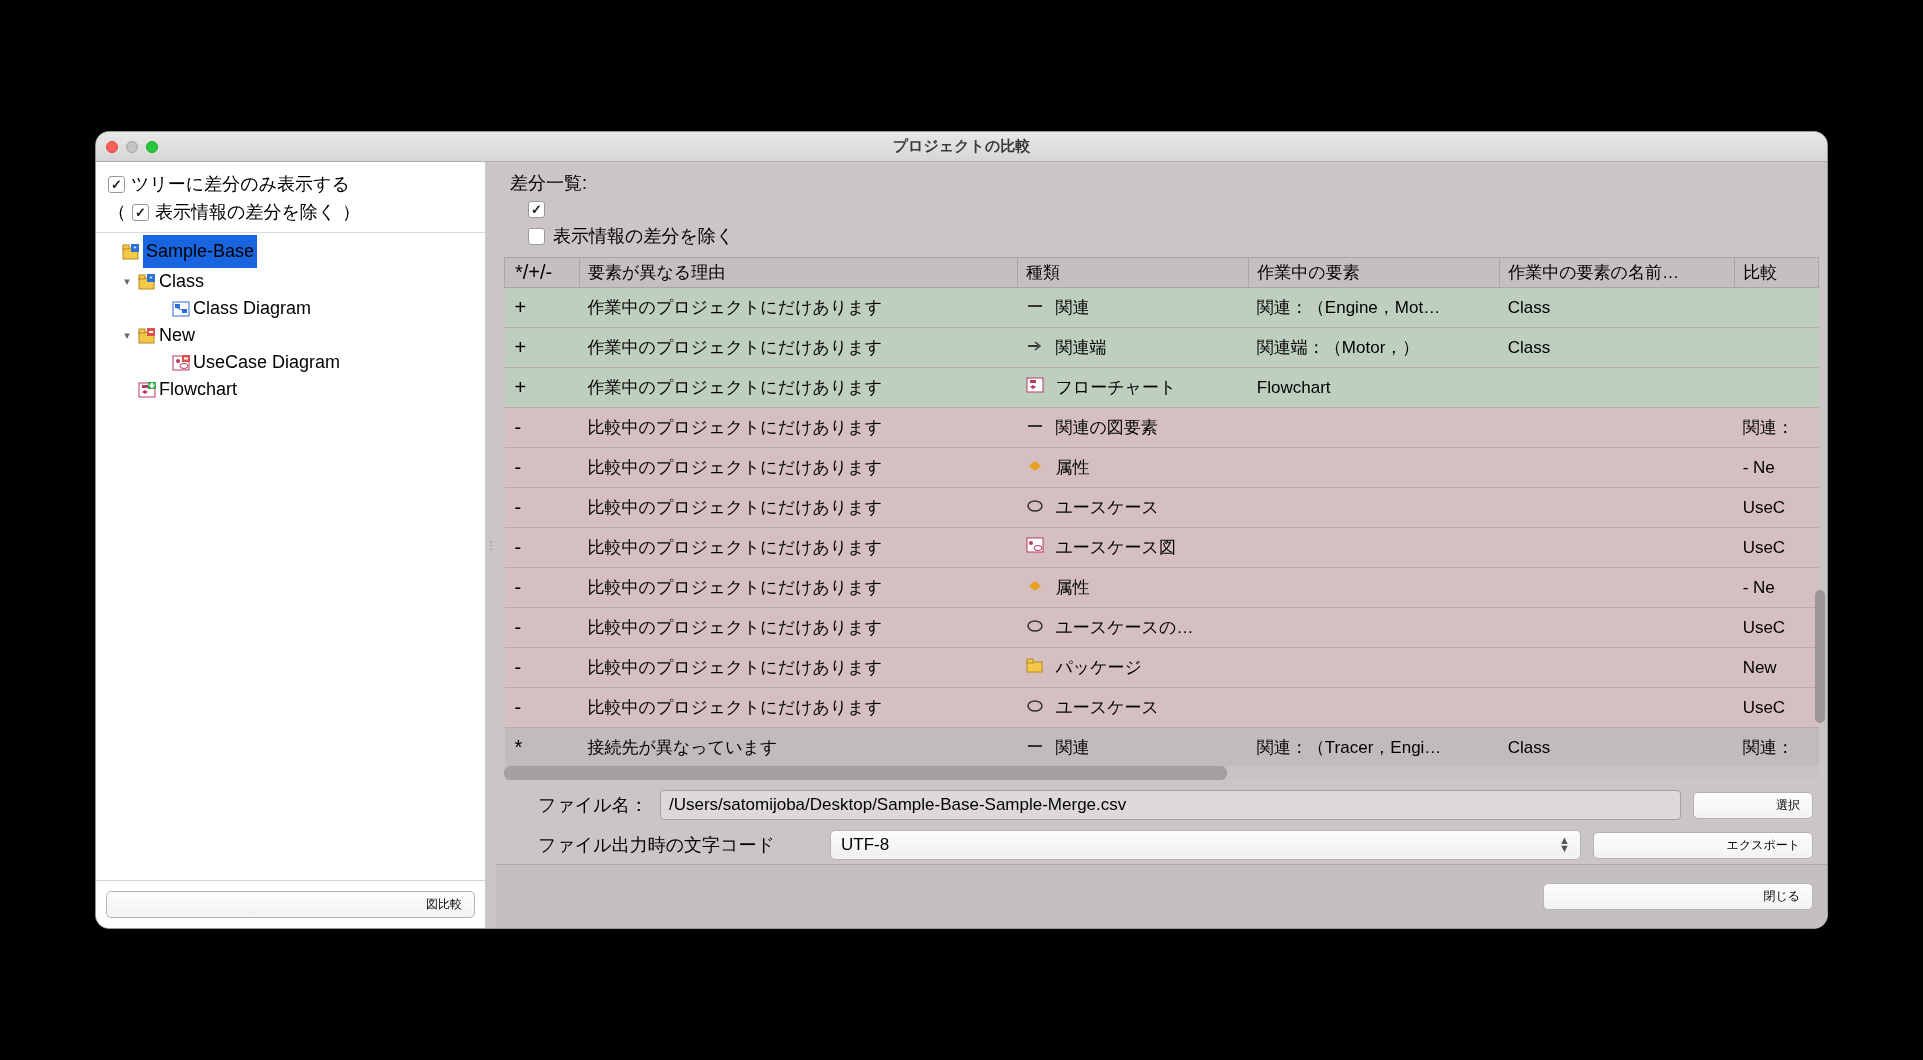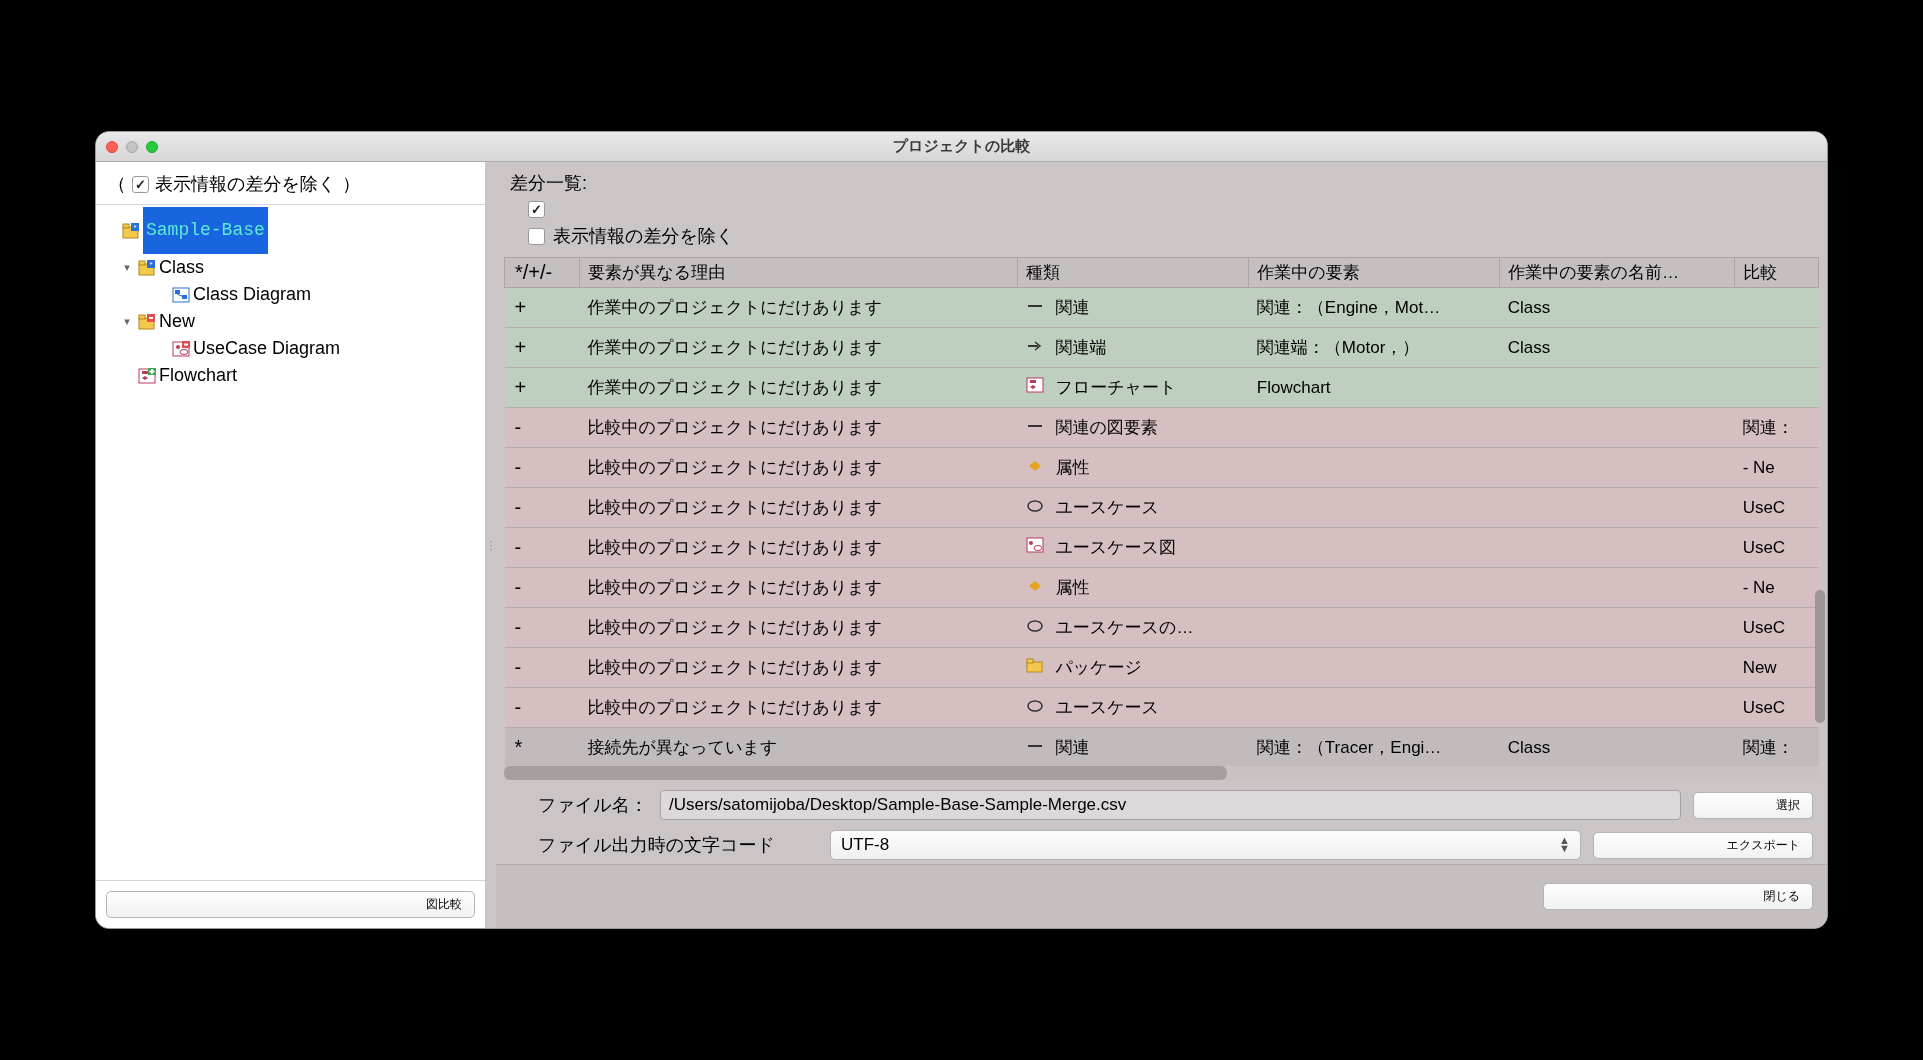--- a/index.html
+++ b/index.html
@@ -61,21 +61,21 @@
   flex: 1;
   padding: 2px 6px;
   overflow: auto;
   font-size: 18px;
   line-height: 1.5;
   border-top: 1px solid #d8d8d8;
 }
 .tree-node { display: flex; align-items: center; gap: 3px; white-space: nowrap; }
 .disclosure { width: 14px; display: inline-flex; justify-content: center; color: #666; font-size: 11px; }
 .tree-icon { width: 19px; height: 17px; display: inline-flex; align-items: center; justify-content: center; flex-shrink: 0; }
-.selected { background: #1965e0; color: #5eead4; padding: 10px 3px; font-family: Liberation Mono, monospace; }
+.selected { background: #1965e0; color: #000000; padding: 3px 3px; }
 .depth0 { padding-left: 2px; }
 .depth1 { padding-left: 18px; }
 .depth2 { padding-left: 52px; }
 
 .left-footer { border-top: 1px solid #d5d5d5; padding: 10px; }
 .btn {
   background: linear-gradient(#fdfdfd, #f2f2f2);
   border: 1px solid #b4b4b4;
   border-radius: 5px;
   padding: 4px 12px;
@@ -203,20 +203,24 @@
       <div class="traffic-light tl-min"></div>
       <div class="traffic-light tl-max"></div>
     </div>
     <div class="title">プロジェクトの比較</div>
   </div>
 
   <div class="body-split">
 
     <div class="left-pane">
       <div class="left-options">
+        <div class="row">
+          <span class="checkbox checked"></span>
+          <span>ツリーに差分のみ表示する</span>
+        </div>
         <div class="row indent">
           <span>（</span>
           <span class="checkbox checked"></span>
           <span>表示情報の差分を除く</span>
           <span>）</span>
         </div>
       </div>
 
       <div class="tree" id="tree">
           <div class="tree-node depth0">

